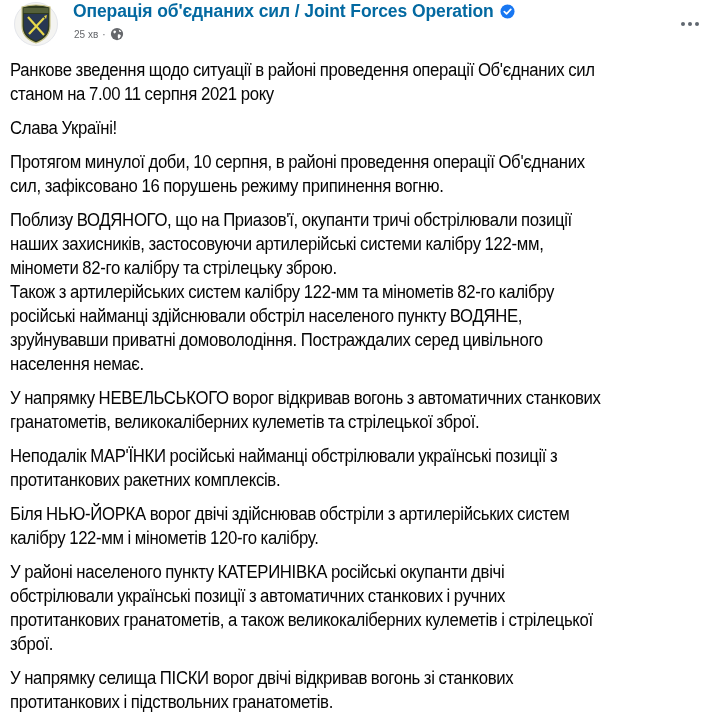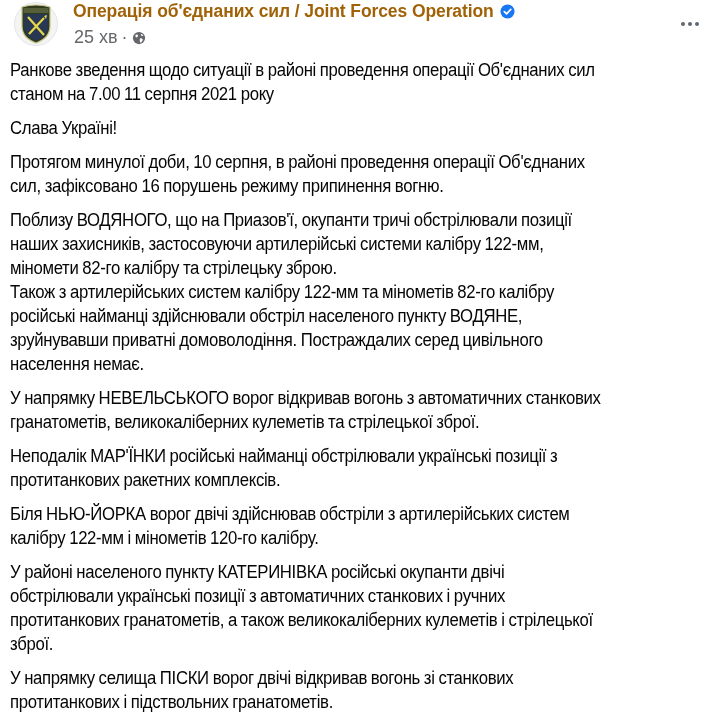--- a/index.html
+++ b/index.html
@@ -35,37 +35,37 @@
       display: flex;
       align-items: center;
       justify-content: center;
     }
     .page-name {
       position: absolute;
       left: 73px;
       top: 1px;
       font-size: 17.5px;
       font-weight: bold;
-      color: #a16207;
+      color: #0369a1;
       white-space: nowrap;
       letter-spacing: -0.1px;
       display: flex;
       align-items: center;
     }
     .verified-icon {
       display: inline-block;
       margin-left: 6px;
       width: 15px;
       height: 15px;
     }
     .meta-row {
       position: absolute;
       left: 74px;
       top: 27px;
-      font-size: 18px;
+      font-size: 10px;
       color: #65676b;
       display: flex;
       align-items: center;
       white-space: nowrap;
     }
     .meta-dot {
       margin: 0 4px;
     }
     .globe-icon {
       display: inline-block;

